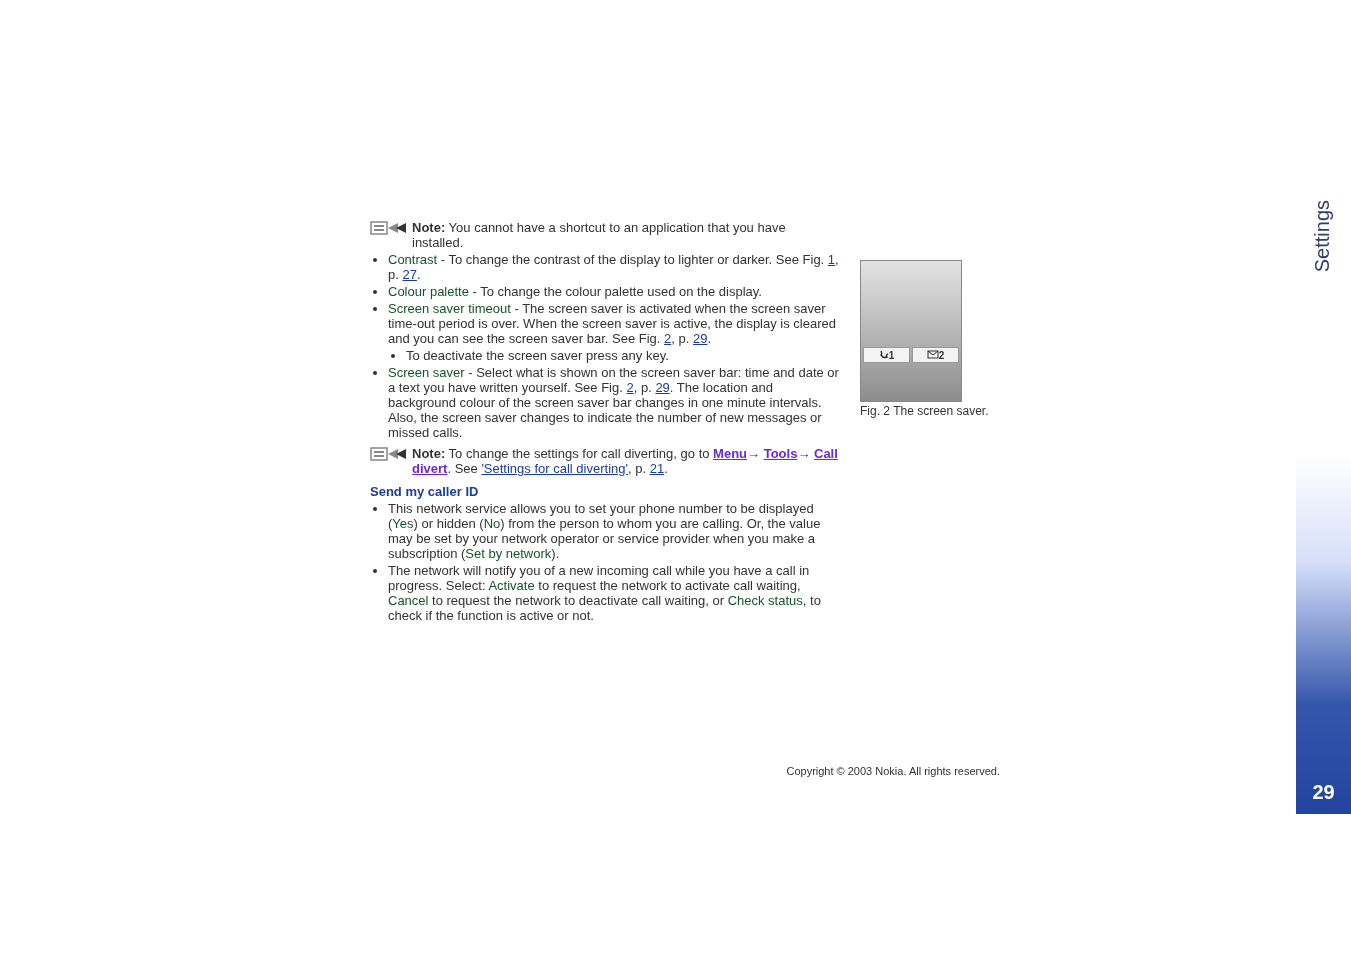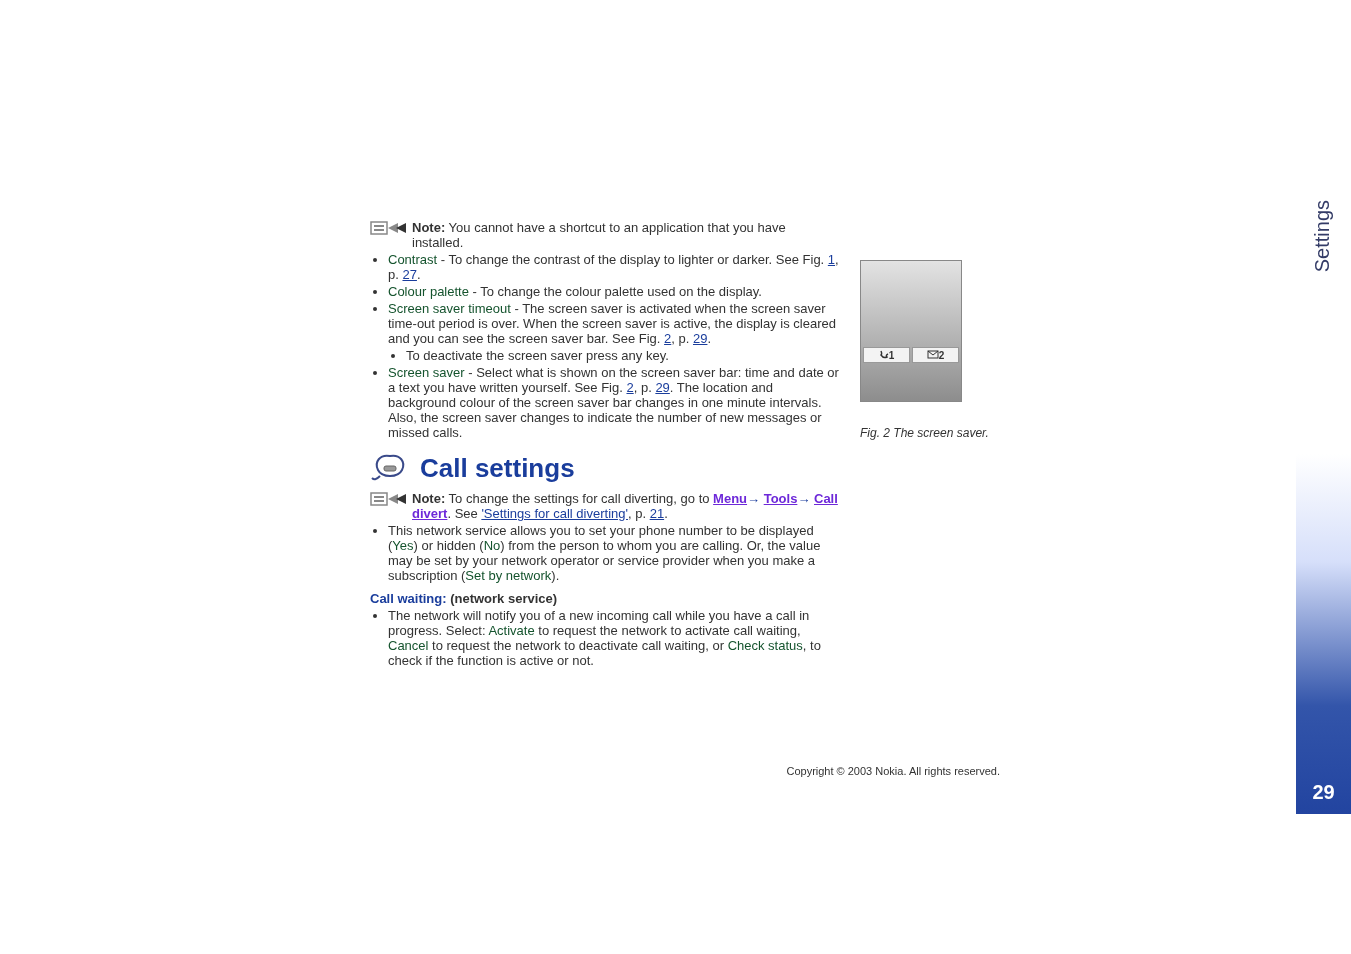--- a/index.html
+++ b/index.html
@@ -82,24 +82,23 @@
 .h2-text { color: #1a3d9c; font-size: 26px; font-weight: bold; }
 .copyright {
   position: absolute;
   left: 370px;
   width: 630px;
   bottom: 177px;
   text-align: right;
   font-size: 11px;
 }
 .fig-caption {
-  font-style: italic;
   color: #333;
   font-size: 12px;
-  margin-top: 24px;
+  margin-top: 2px;
 }
 .screen-saver-box {
   width: 100px;
   height: 140px;
   background: linear-gradient(to bottom, #e3e3e3, #8d8d8d);
   border: 1px solid #888;
   position: relative;
 }
 .ss-bar {
   position: absolute;
@@ -161,55 +160,43 @@
       <span class="italic-link">Screen saver timeout</span><span> - The screen saver is activated when the screen saver time-out period is over. When the screen saver is active, the display is cleared and you can see the screen saver bar. See Fig. </span><span class="link">2</span><span>, p. </span><span class="link">29</span><span>.</span>
       <ul class="inner">
         <li>To deactivate the screen saver press any key.</li>
       </ul>
     </li>
     <li>
       <span class="italic-link">Screen saver</span><span> - Select what is shown on the screen saver bar: time and date or a text you have written yourself. See Fig. </span><span class="link">2</span><span>, p. </span><span class="link">29</span><span>. The location and background colour of the screen saver bar changes in one minute intervals. Also, the screen saver changes to indicate the number of new messages or missed calls.</span>
     </li>
   </ul>
 
-  <div class="h2-row">
-    <span>
-      <svg width="40" height="30" viewBox="0 0 40 30">
-        <path d="M20 4 C 10 2, 4 10, 8 18 C 12 26, 28 26, 32 18 C 36 10, 30 2, 20 4 Z" fill="none" stroke="#3a4a8a" stroke-width="2"></path>
-        <path d="M10 24 C 6 28, 4 28, 2 26" fill="none" stroke="#3a4a8a" stroke-width="2"></path>
-        <rect x="14" y="14" width="12" height="5" rx="2" fill="#999" stroke="#666"></rect>
-      </svg>
-    </span>
-    <span class="h2-text">Call settings</span>
-  </div>
 
   <div class="note-row" style="margin-top:6px;">
     <span class="note-icon">
       <svg width="36" height="18" viewBox="0 0 36 18">
         <rect x="1" y="2" width="16" height="12" fill="#fff" stroke="#888" stroke-width="1.5"></rect>
         <rect x="4" y="5" width="10" height="2" fill="#888"></rect>
         <rect x="4" y="9" width="10" height="2" fill="#888"></rect>
         <polygon points="18,8 28,3 28,13" fill="#888"></polygon>
         <polygon points="26,8 36,3 36,13" fill="#333"></polygon>
       </svg>
     </span>
     <span>
       <span class="bold">Note:</span><span> To change the settings for call diverting, go to </span><span class="bold-blue">Menu</span><span class="arrow">→ </span><span class="bold-blue">Tools</span><span class="arrow">→ </span><span class="bold-blue">Call divert</span><span>. See </span><span class="link">'Settings for call diverting'</span><span>, p. </span><span class="link">21</span><span>.</span>
     </span>
   </div>
 
+  <div class="send-heading">Send my caller ID</div>
   <ul class="outer">
     <li>
       <span>This network service allows you to set your phone number to be displayed (</span><span class="italic-link">Yes</span><span>) or hidden (</span><span class="italic-link">No</span><span>) from the person to whom you are calling. Or, the value may be set by your network operator or service provider when you make a subscription (</span><span class="italic-link">Set by network</span><span>).</span>
     </li>
   </ul>
 
-  <div style="margin-top:8px;">
-    <span class="callwait-heading">Call waiting:</span><span class="callwait-nservice"> (network service)</span>
-  </div>
   <ul class="outer">
     <li>
       <span>The network will notify you of a new incoming call while you have a call in progress. Select: </span><span class="italic-link">Activate</span><span> to request the network to activate call waiting, </span><span class="italic-link">Cancel</span><span> to request the network to deactivate call waiting, or </span><span class="italic-link">Check status</span><span>, to check if the function is active or not.</span>
     </li>
   </ul>
 </div>
 
 <div class="right-column">
   <div style="height:40px;"></div>
   <div class="screen-saver-box">

